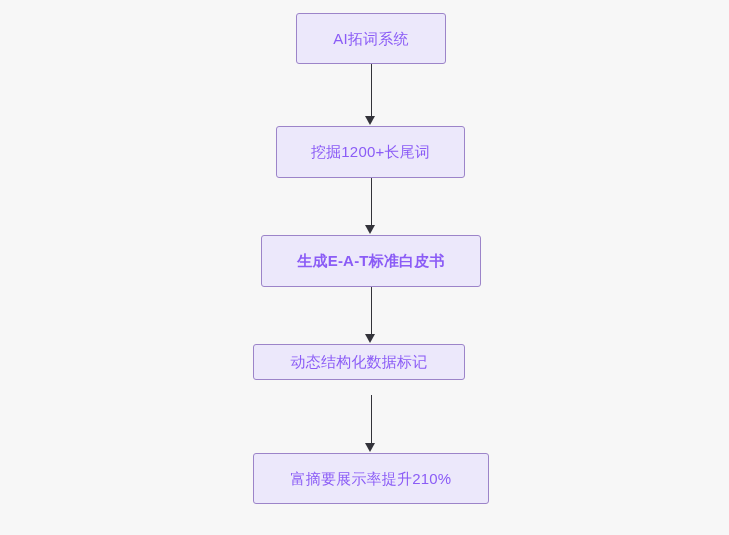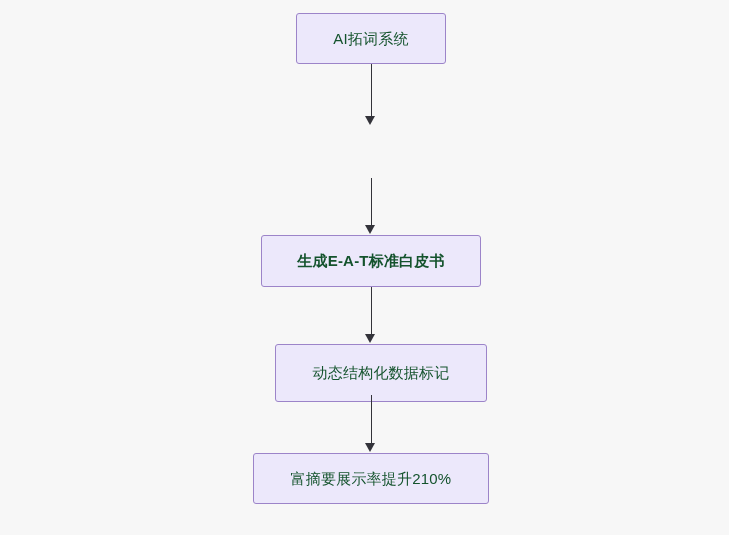--- a/index.html
+++ b/index.html
@@ -20,21 +20,21 @@
   }
   .node {
     position: absolute;
     box-sizing: border-box;
     background: #ece8fb;
     border: 1px solid #9c84c9;
     border-radius: 3px;
     display: flex;
     align-items: center;
     justify-content: center;
-    color: #14532d;
+    color: #8b5cf6;
     font-size: 15px;
     line-height: 1.2;
     white-space: nowrap;
     letter-spacing: 0.2px;
   }
   .edge {
     position: absolute;
     width: 0;
     border-left: 1.6px solid #33333a;
   }
@@ -52,32 +52,35 @@
 
 <div id="flow">
 
   <div class="node" style="left:296px; top:13px; width:150px; height:51px;">
     <span>AI拓词系统</span>
   </div>
 
   <div class="edge" style="left:371px; top:64px; height:53px;"></div>
   <div class="arrow" style="left:365px; top:116px;"></div>
 
+  <div class="node" style="left:276px; top:126px; width:189px; height:52px;">
+    <span>挖掘1200+长尾词</span>
+  </div>
 
   <div class="edge" style="left:371px; top:178px; height:48px;"></div>
   <div class="arrow" style="left:365px; top:225px;"></div>
 
   <div class="node" style="left:261px; top:235px; width:220px; height:52px;font-weight:bold;">
     <span>生成E-A-T标准白皮书</span>
   </div>
 
   <div class="edge" style="left:371px; top:287px; height:48px;"></div>
   <div class="arrow" style="left:365px; top:334px;"></div>
 
-  <div class="node" style="left:275px; top:344px; width:212px; height:58px;">
+  <div class="node" style="left:253px; top:344px; width:212px; height:36px;">
     <span>动态结构化数据标记</span>
   </div>
 
   <div class="edge" style="left:371px; top:395px; height:49px;"></div>
   <div class="arrow" style="left:365px; top:443px;"></div>
 
   <div class="node" style="left:253px; top:453px; width:236px; height:51px;">
     <span>富摘要展示率提升210%</span>
   </div>
 

